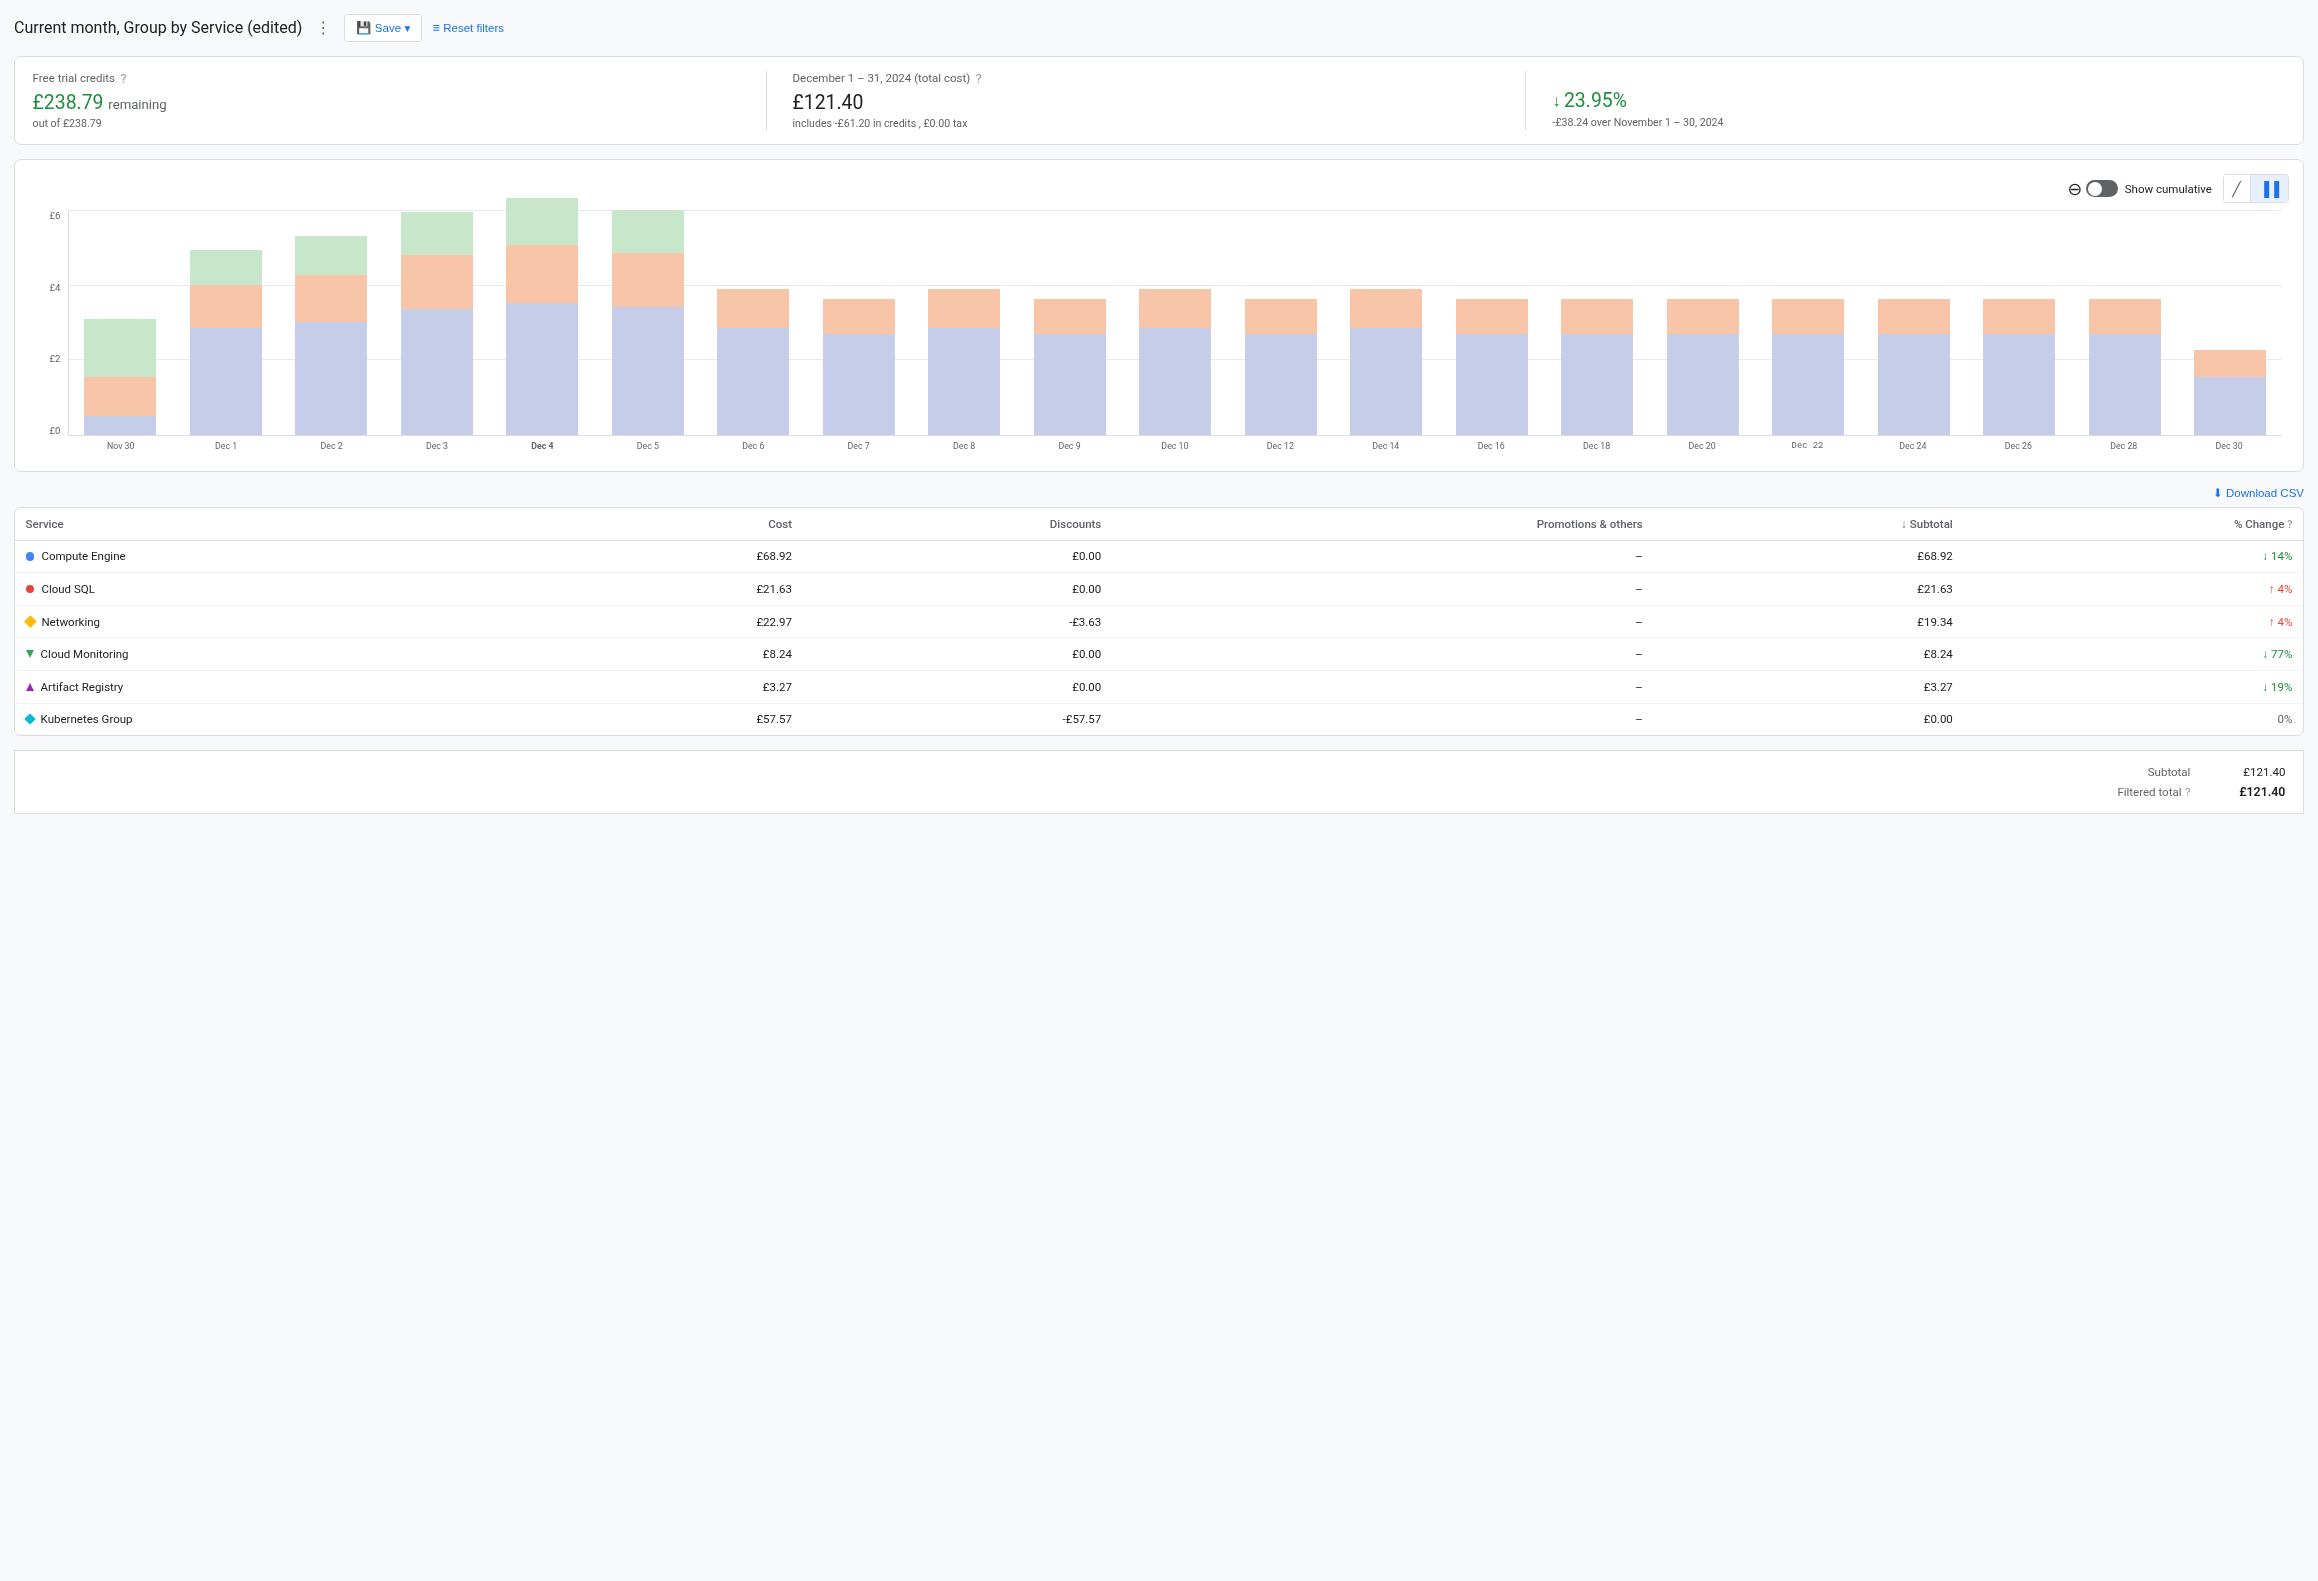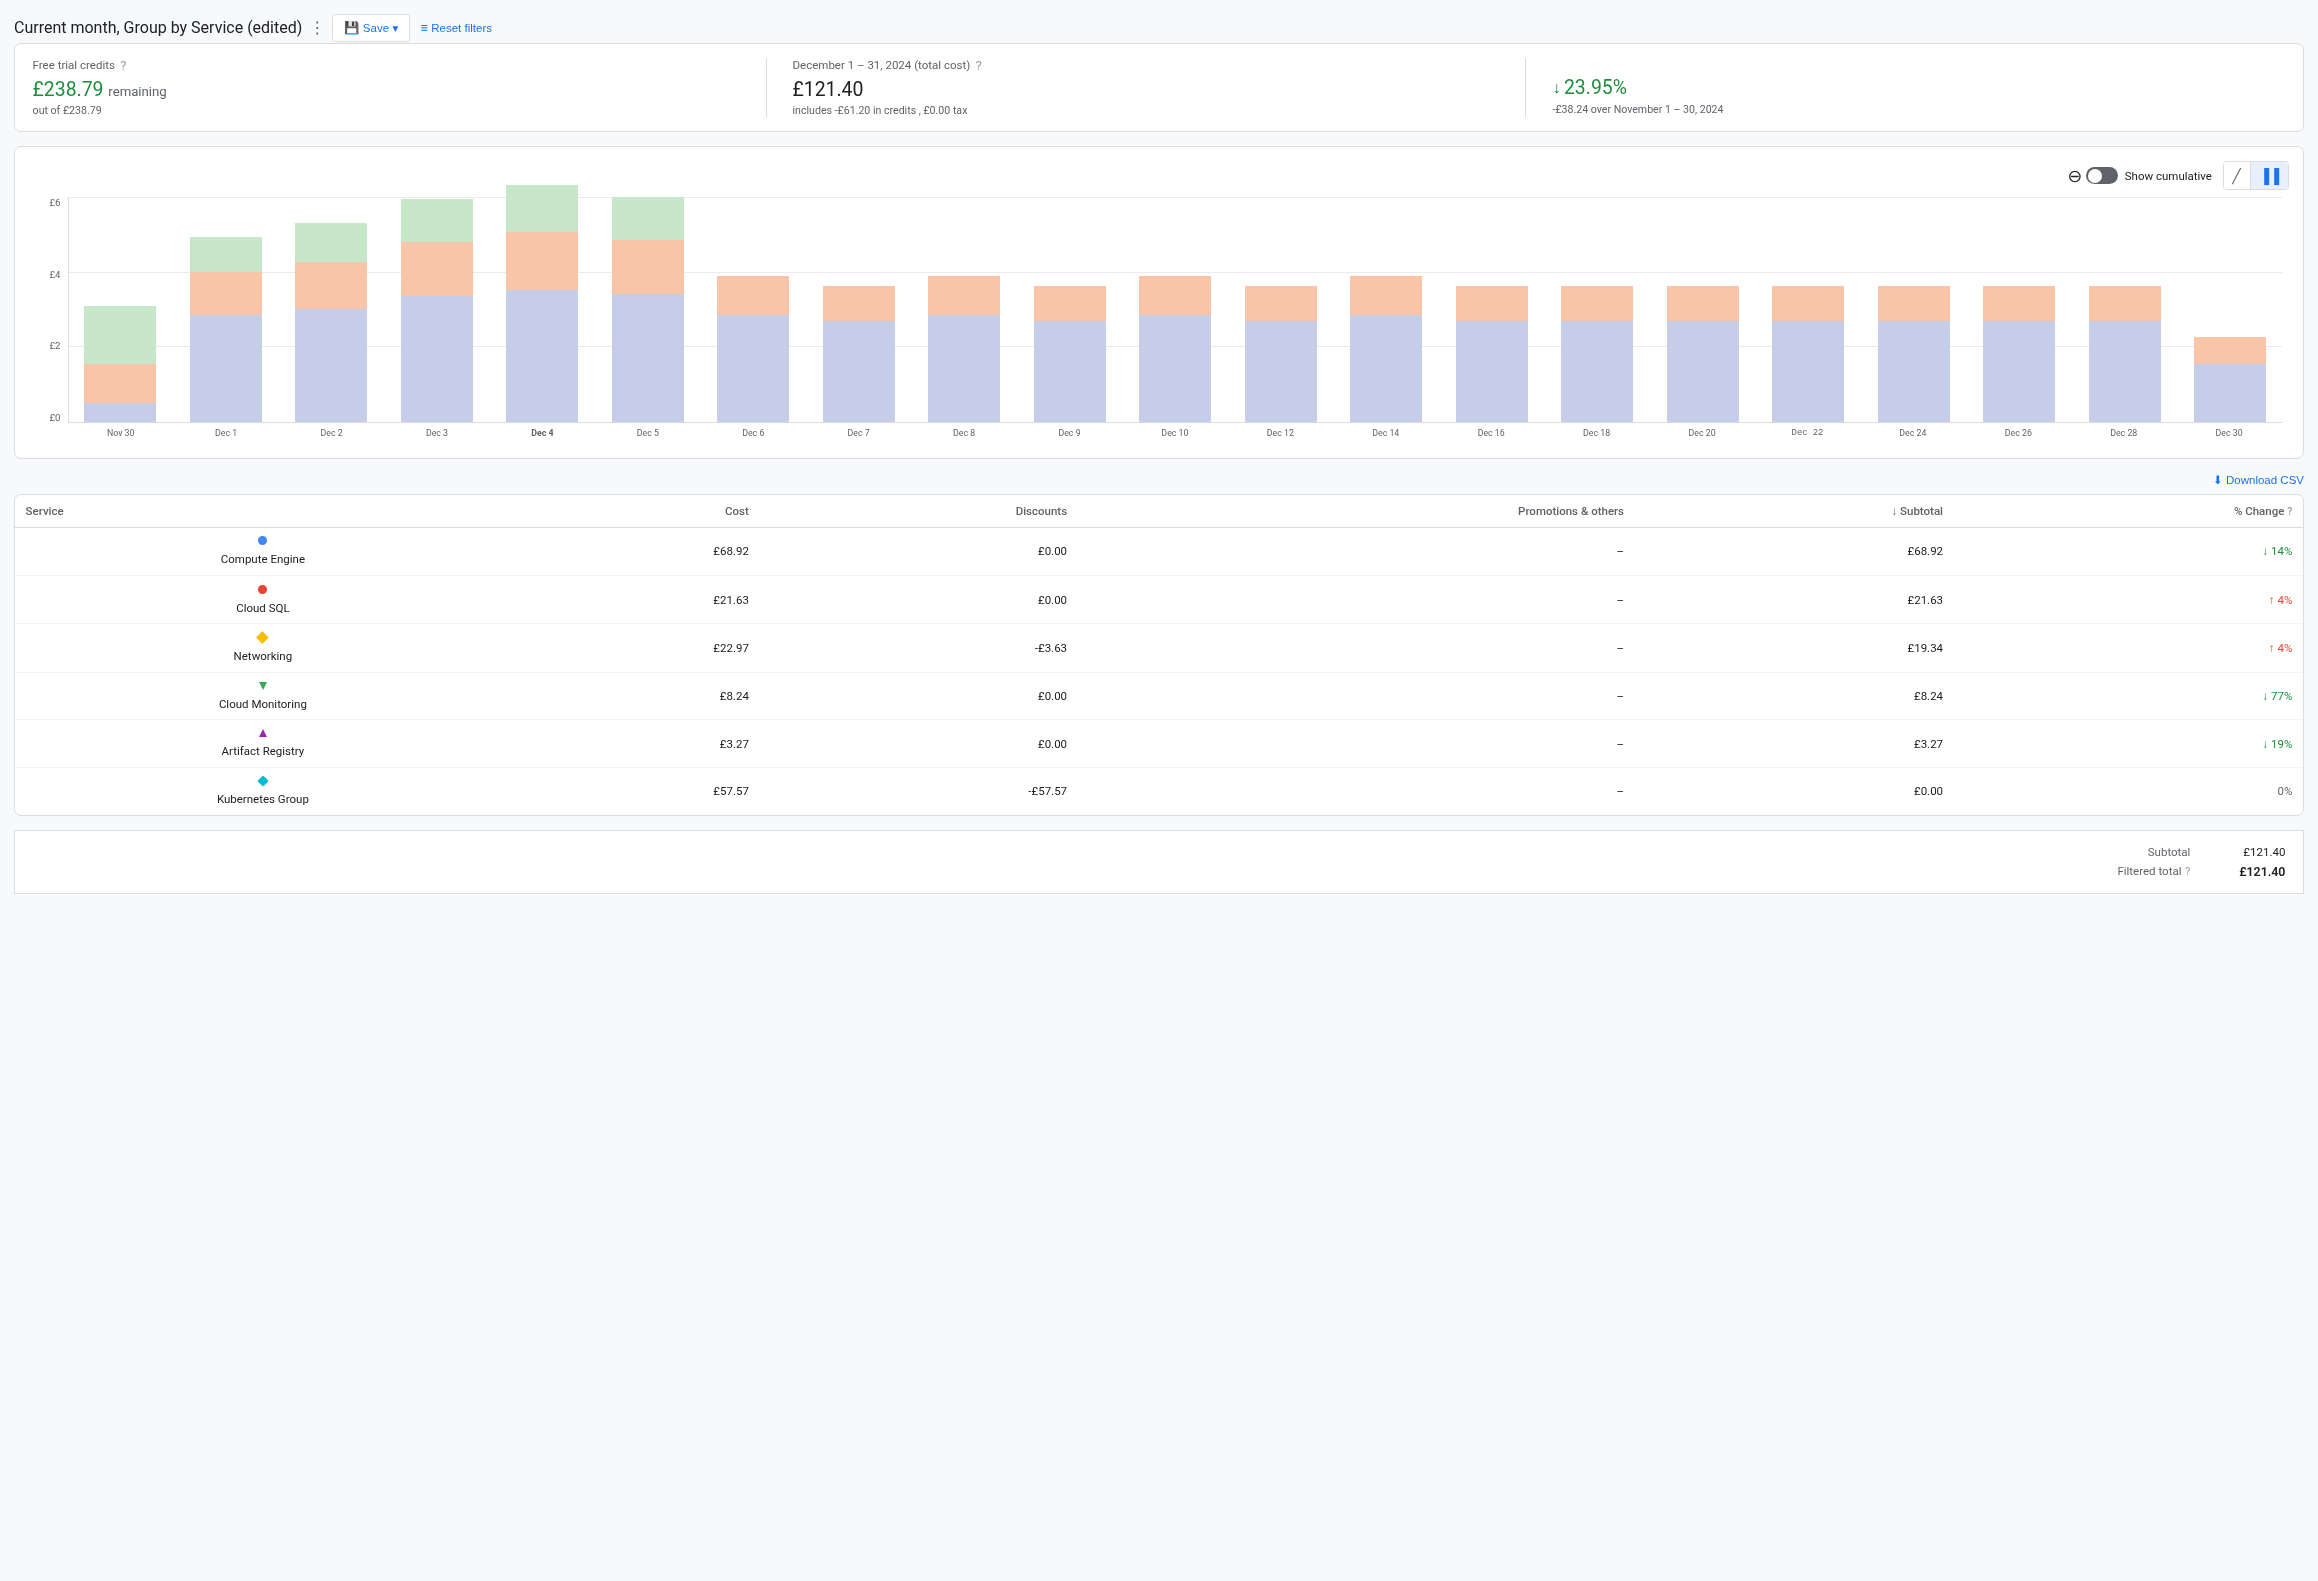--- a/index.html
+++ b/index.html
@@ -6,22 +6,22 @@
     body {
       font-family: 'Google Sans', Roboto, Arial, sans-serif;
       font-size: 11.5px;
       background: #f8f9fa;
       color: #202124;
       padding: 14px;
     }
     .page-header {
       display: flex;
       align-items: center;
-      gap: 7px;
-      margin-bottom: 1px;
+      gap: 13px;
+      margin-bottom: 14px;
     }
     .page-title {
       font-size: 16px;
       font-weight: 400;
       color: #202124;
     }
     .header-menu-btn {
       cursor: pointer;
       color: #5f6368;
       font-size: 16px;
@@ -271,21 +271,20 @@
       padding: 8.8px 10.6px;
       border-bottom: 0.9px solid #f1f3f4;
       vertical-align: middle;
     }
     .data-table td.right { text-align: right; }
     .data-table tr:last-child td { border-bottom: none; }
     .service-cell {
       display: flex;
       align-items: center;
       gap: 7px;
-      flex-direction: column;
     }
     .dot {
       width: 8.8px;
       height: 8.8px;
       border-radius: 50%;
       flex-shrink: 0;
     }
     .dot-blue { background: #4285f4; }
     .dot-red { background: #ea4335; }
     .square-orange {

